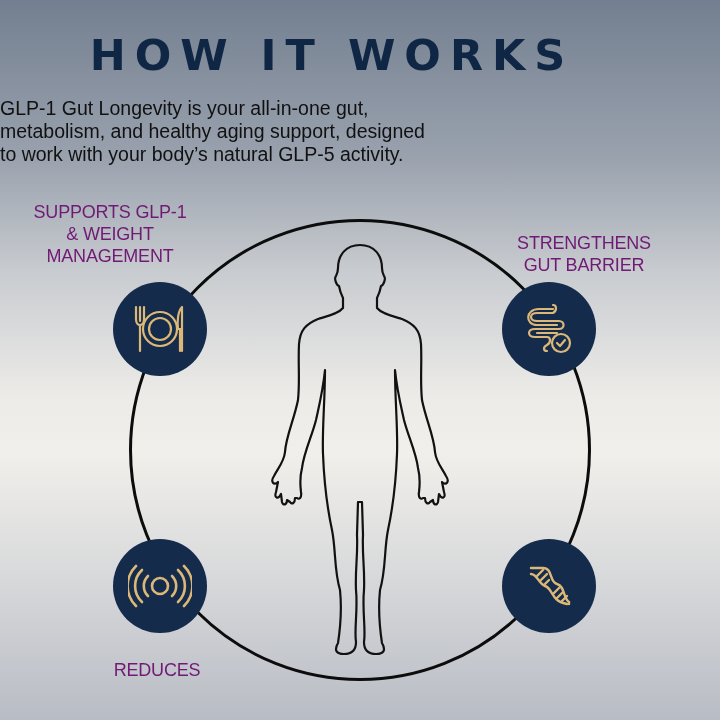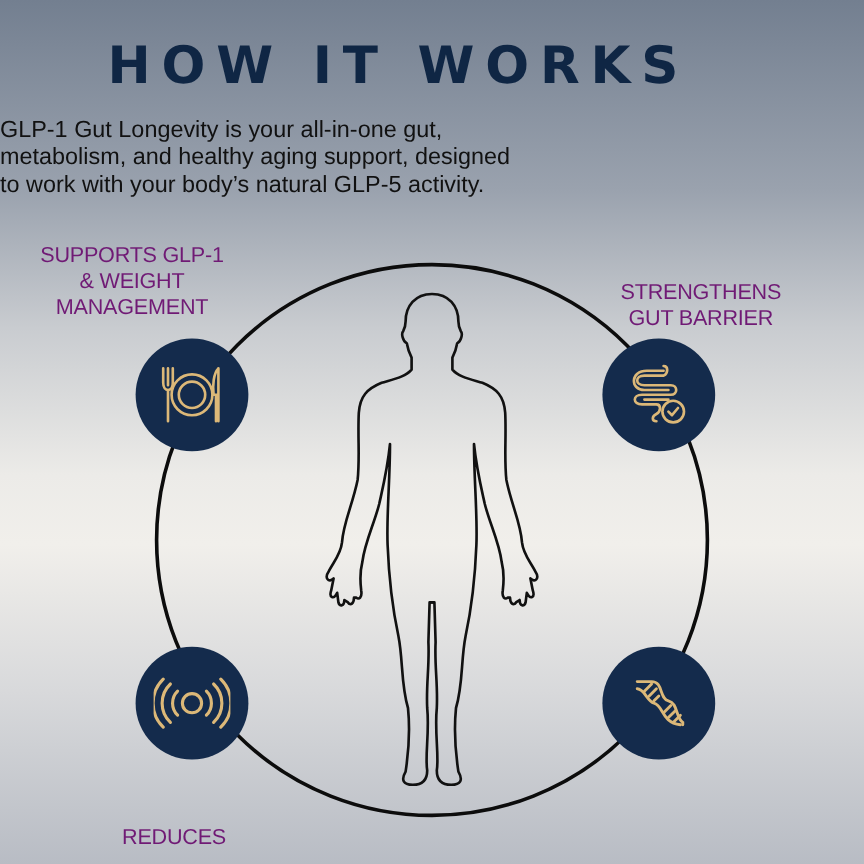--- a/index.html
+++ b/index.html
@@ -94,17 +94,17 @@
 
 <div class="label" style="left:10px; top:201px; width:200px;">
   <div>SUPPORTS GLP-1</div>
   <div>&amp; WEIGHT</div>
   <div>MANAGEMENT</div>
 </div>
 <div class="label" style="left:484px; top:201px; width:200px;margin-top:31px;">
   <div>STRENGTHENS</div>
   <div>GUT BARRIER</div>
 </div>
-<div class="label" style="left:0px; top:686px; width:290px;">
+<div class="label" style="left:0px; top:659px; width:290px;padding-left:12px;">
   <div>REDUCES</div>
 </div>
 <div class="label" style="left:484px; top:659px; width:200px;">
 </div>
 
 </body></html>

